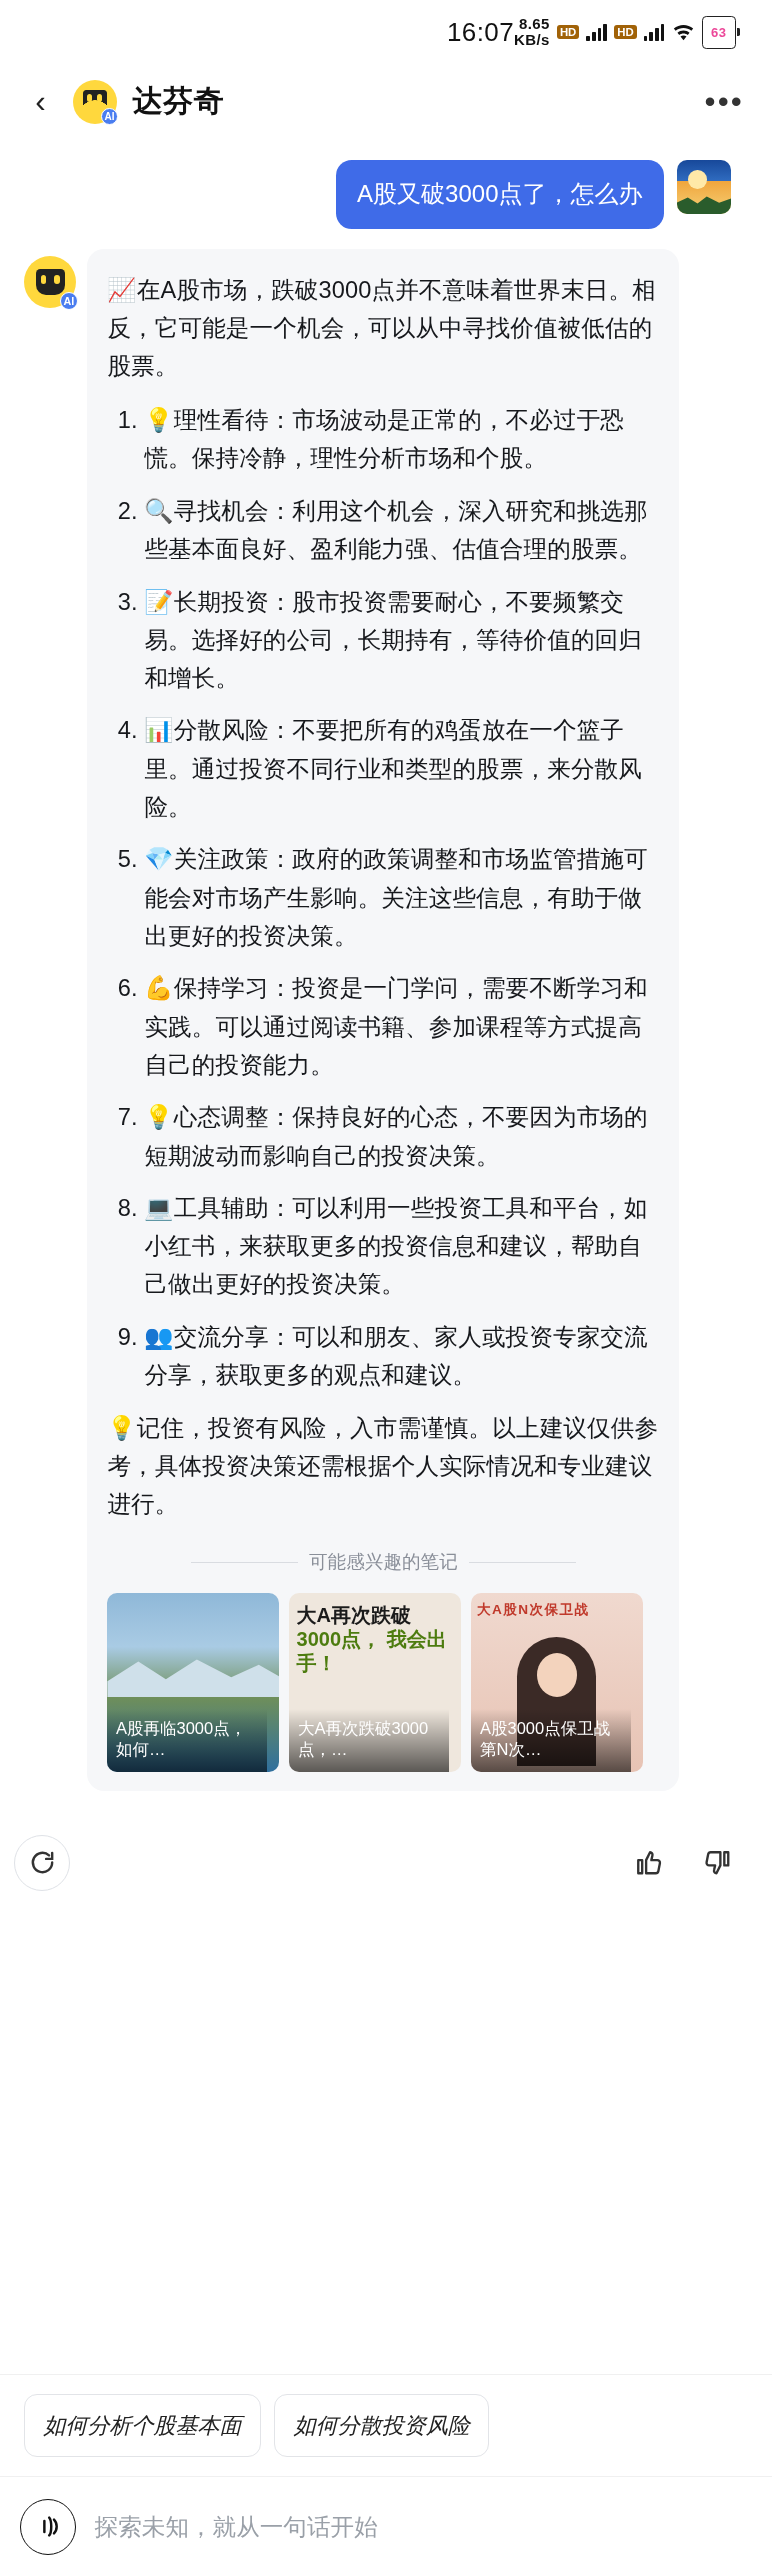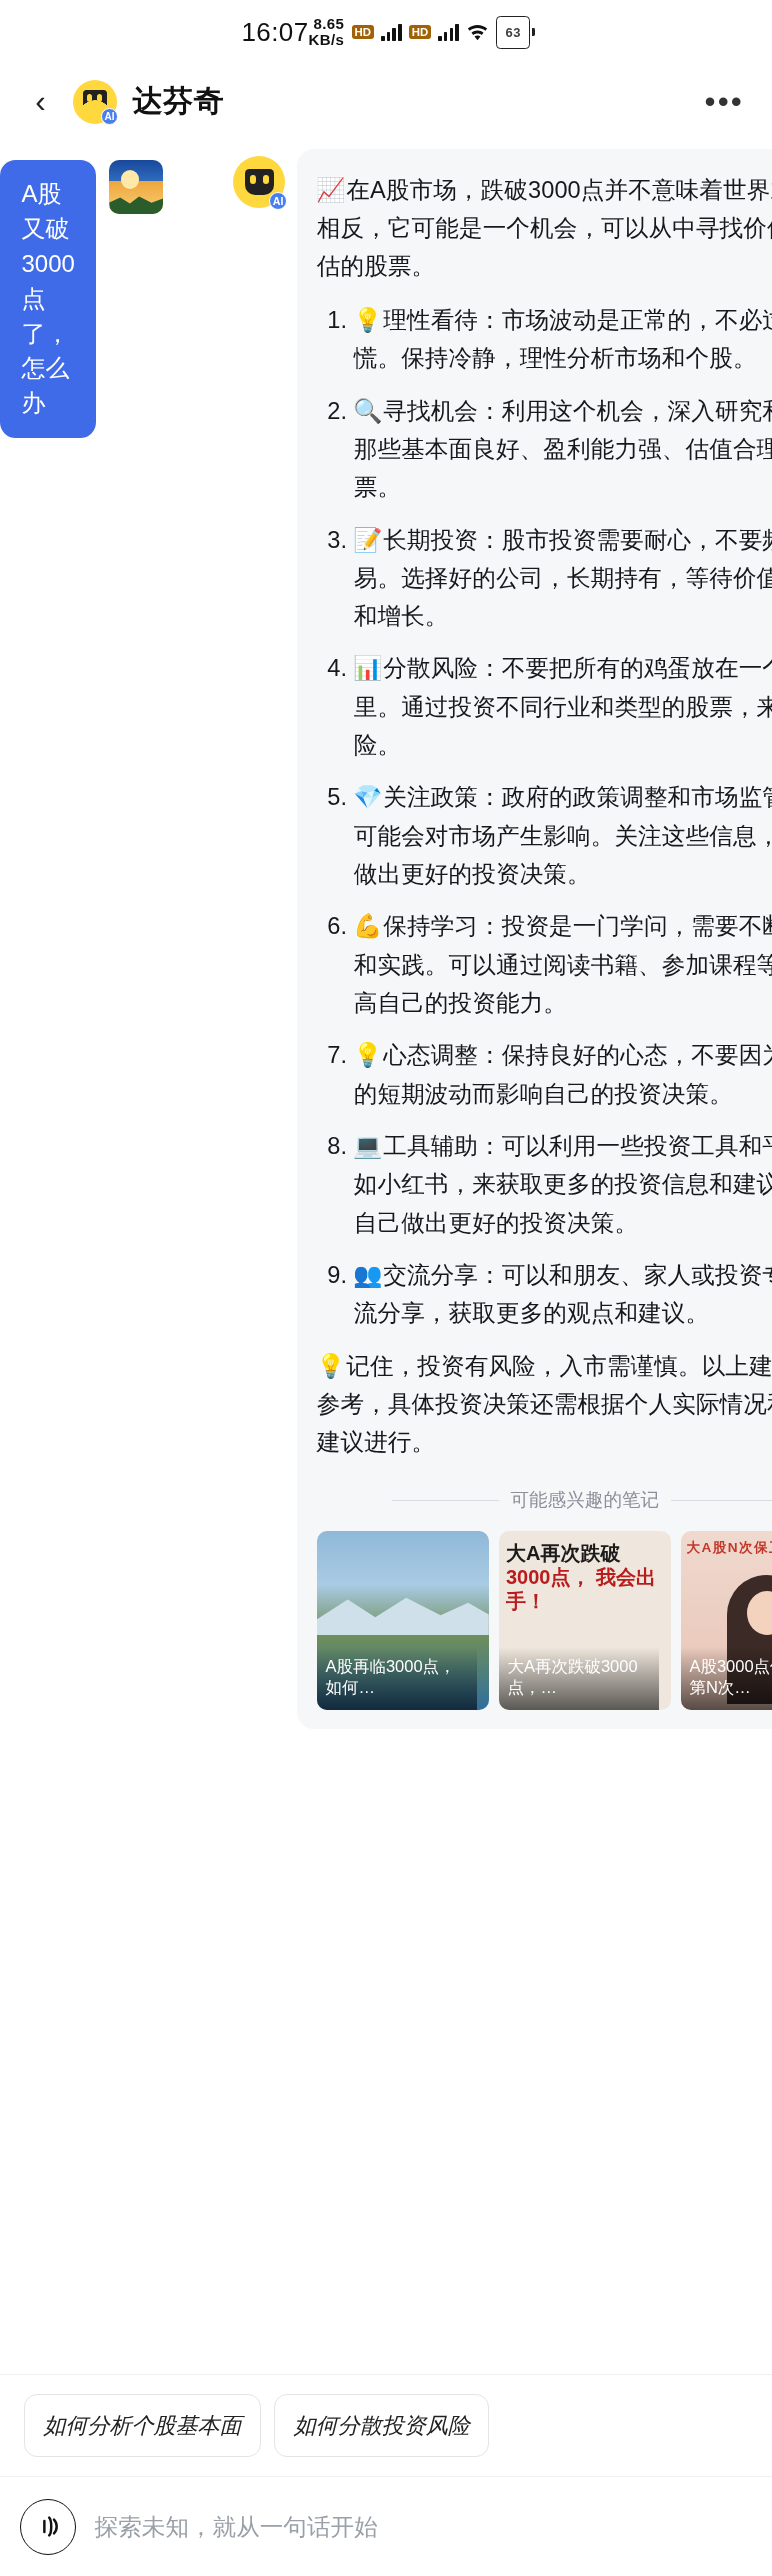--- a/index.html
+++ b/index.html
@@ -18,21 +18,21 @@
     flex-direction: column;
     overflow: hidden;
   }
 
   
   .status-bar {
     height: 64px;
     flex: 0 0 64px;
     display: flex;
     align-items: center;
-    justify-content: center;
+    justify-content: flex-end;
     padding: 0 33px 0 36px;
     font-size: 24px;
     color: #111;
     letter-spacing: 0.4px;
   }
   .status-left { font-size: 26px; font-weight: 500; }
   .status-right {
     display: flex;
     align-items: center;
     gap: 7.2px;
@@ -74,21 +74,21 @@
   }
   .battery .shell {
     width: 34px; height: 33px;
     border: 1.4px solid #222;
     border-radius: 4.3px;
     display: flex;
     align-items: center;
     justify-content: center;
     font-size: 13px;
     font-weight: 700;
-    color: #404040;
+    color: #ec4899;
   }
   .battery .cap {
     width: 2.9px; height: 7.2px; background: #222; border-radius: 0 1.4px 1.4px 0;
   }
 
   
   .nav-bar {
     height: 75px;
     flex: 0 0 75px;
     display: flex;
@@ -149,20 +149,21 @@
     letter-spacing: 2.1px;
     line-height: 0.4;
   }
 
   
   .chat {
     flex: 1 1 auto;
     overflow: hidden;
     padding: 10px 16px 0 0;
     display: flex;
+    flex-direction: column;
     gap: 20px;
   }
   .row-user {
     display: flex;
     justify-content: flex-end;
     align-items: flex-start;
     padding: 11.4px 26px 0 0;
     gap: 13px;
   }
   .bubble-user {
@@ -289,21 +290,21 @@
     background:#cfe0ea;
     clip-path: polygon(0 60%, 18% 10%, 34% 55%, 52% 5%, 72% 50%, 88% 18%, 100% 48%, 100% 100%, 0 100%);
   }
   .nc2 { background: #efe7dd; }
   .nc2 .headline {
     position: absolute;
     left: 7.2px; top: 10px; right: 7.2px;
     font-size: 20px; font-weight: 900; color: #1b1b1b;
     line-height: 1.2;
   }
-  .nc2 .headline em { font-style: normal; color: #b91c1c; }
+  .nc2 .headline em { font-style: normal; color: #4d7c0f; }
   .nc3 { background: linear-gradient(#f0d9cf, #e7c3b4); }
   .nc3:before{
     content:""; position:absolute; left: 46px; top: 44px;
     width: 79px; height: 129px; border-radius: 40px 40px 0 0;
     background: #3b2a26;
   }
   .nc3:after{
     content:""; position:absolute; left: 66px; top: 60px;
     width: 40px; height: 44px; border-radius: 50%;
     background: #f3d3bd;

